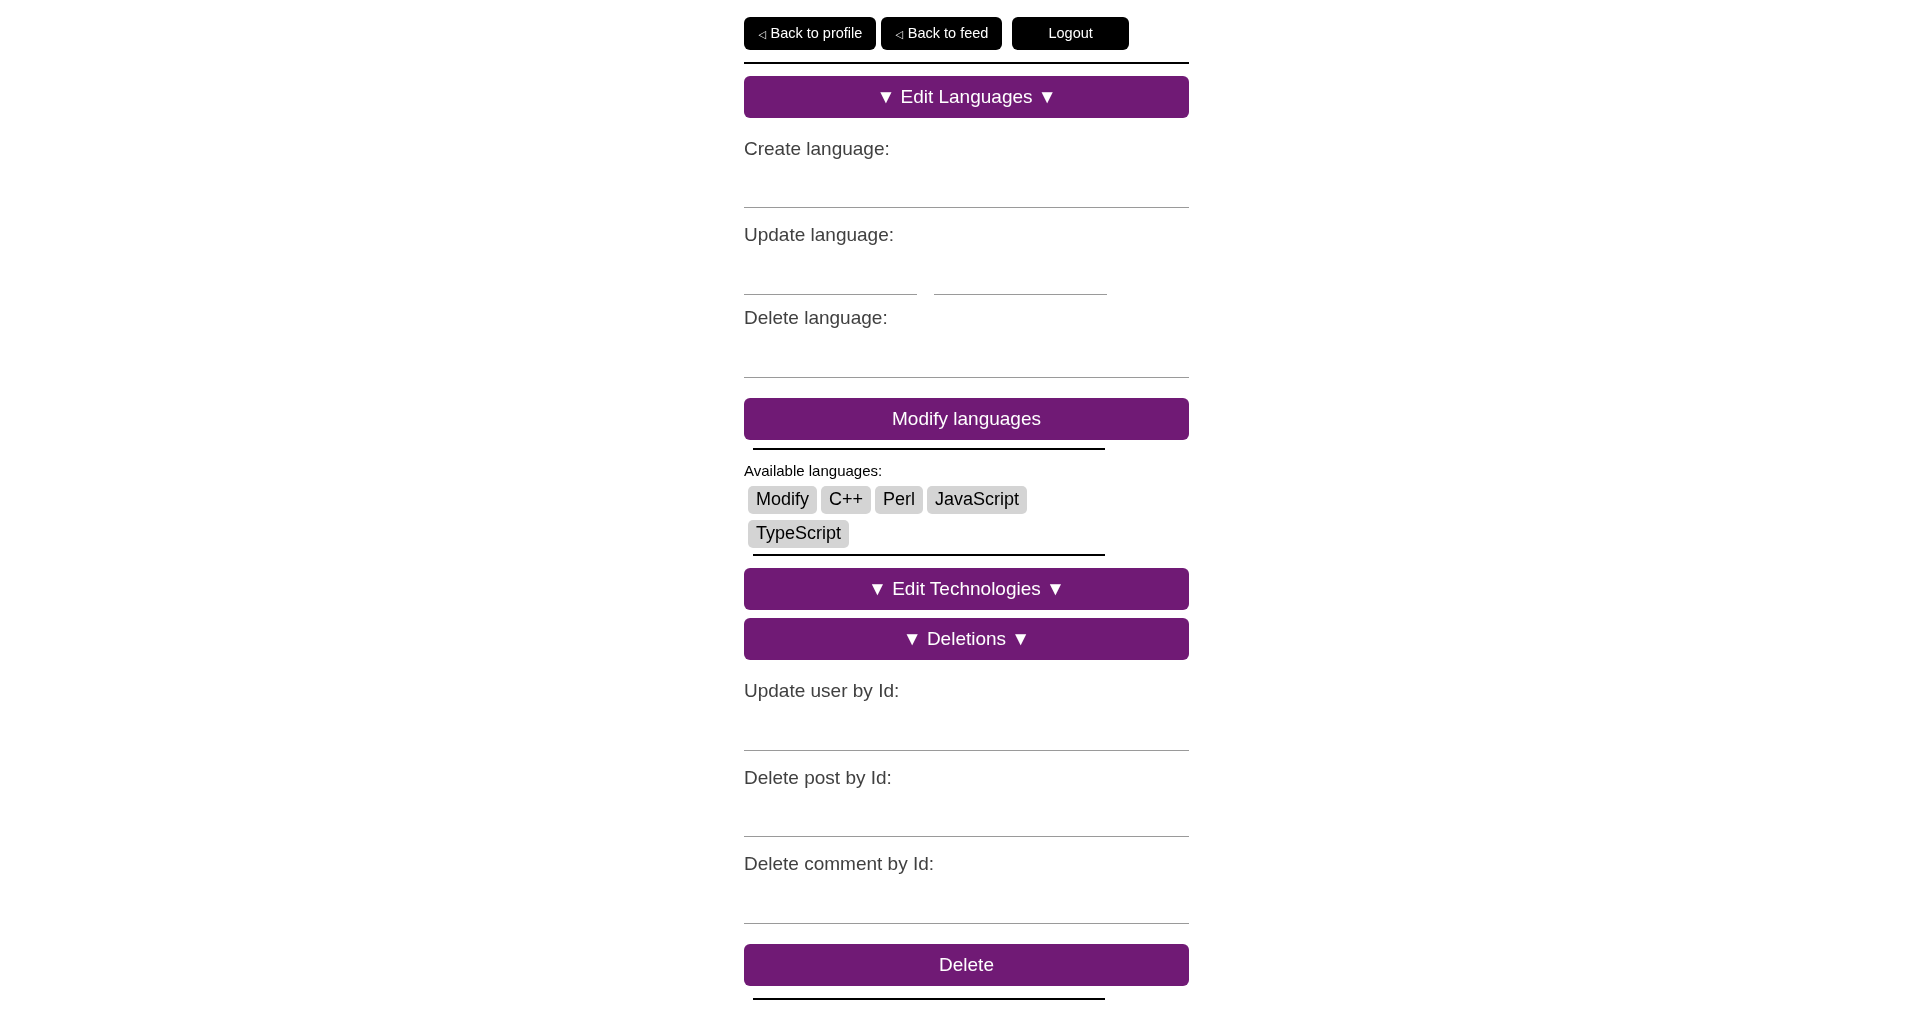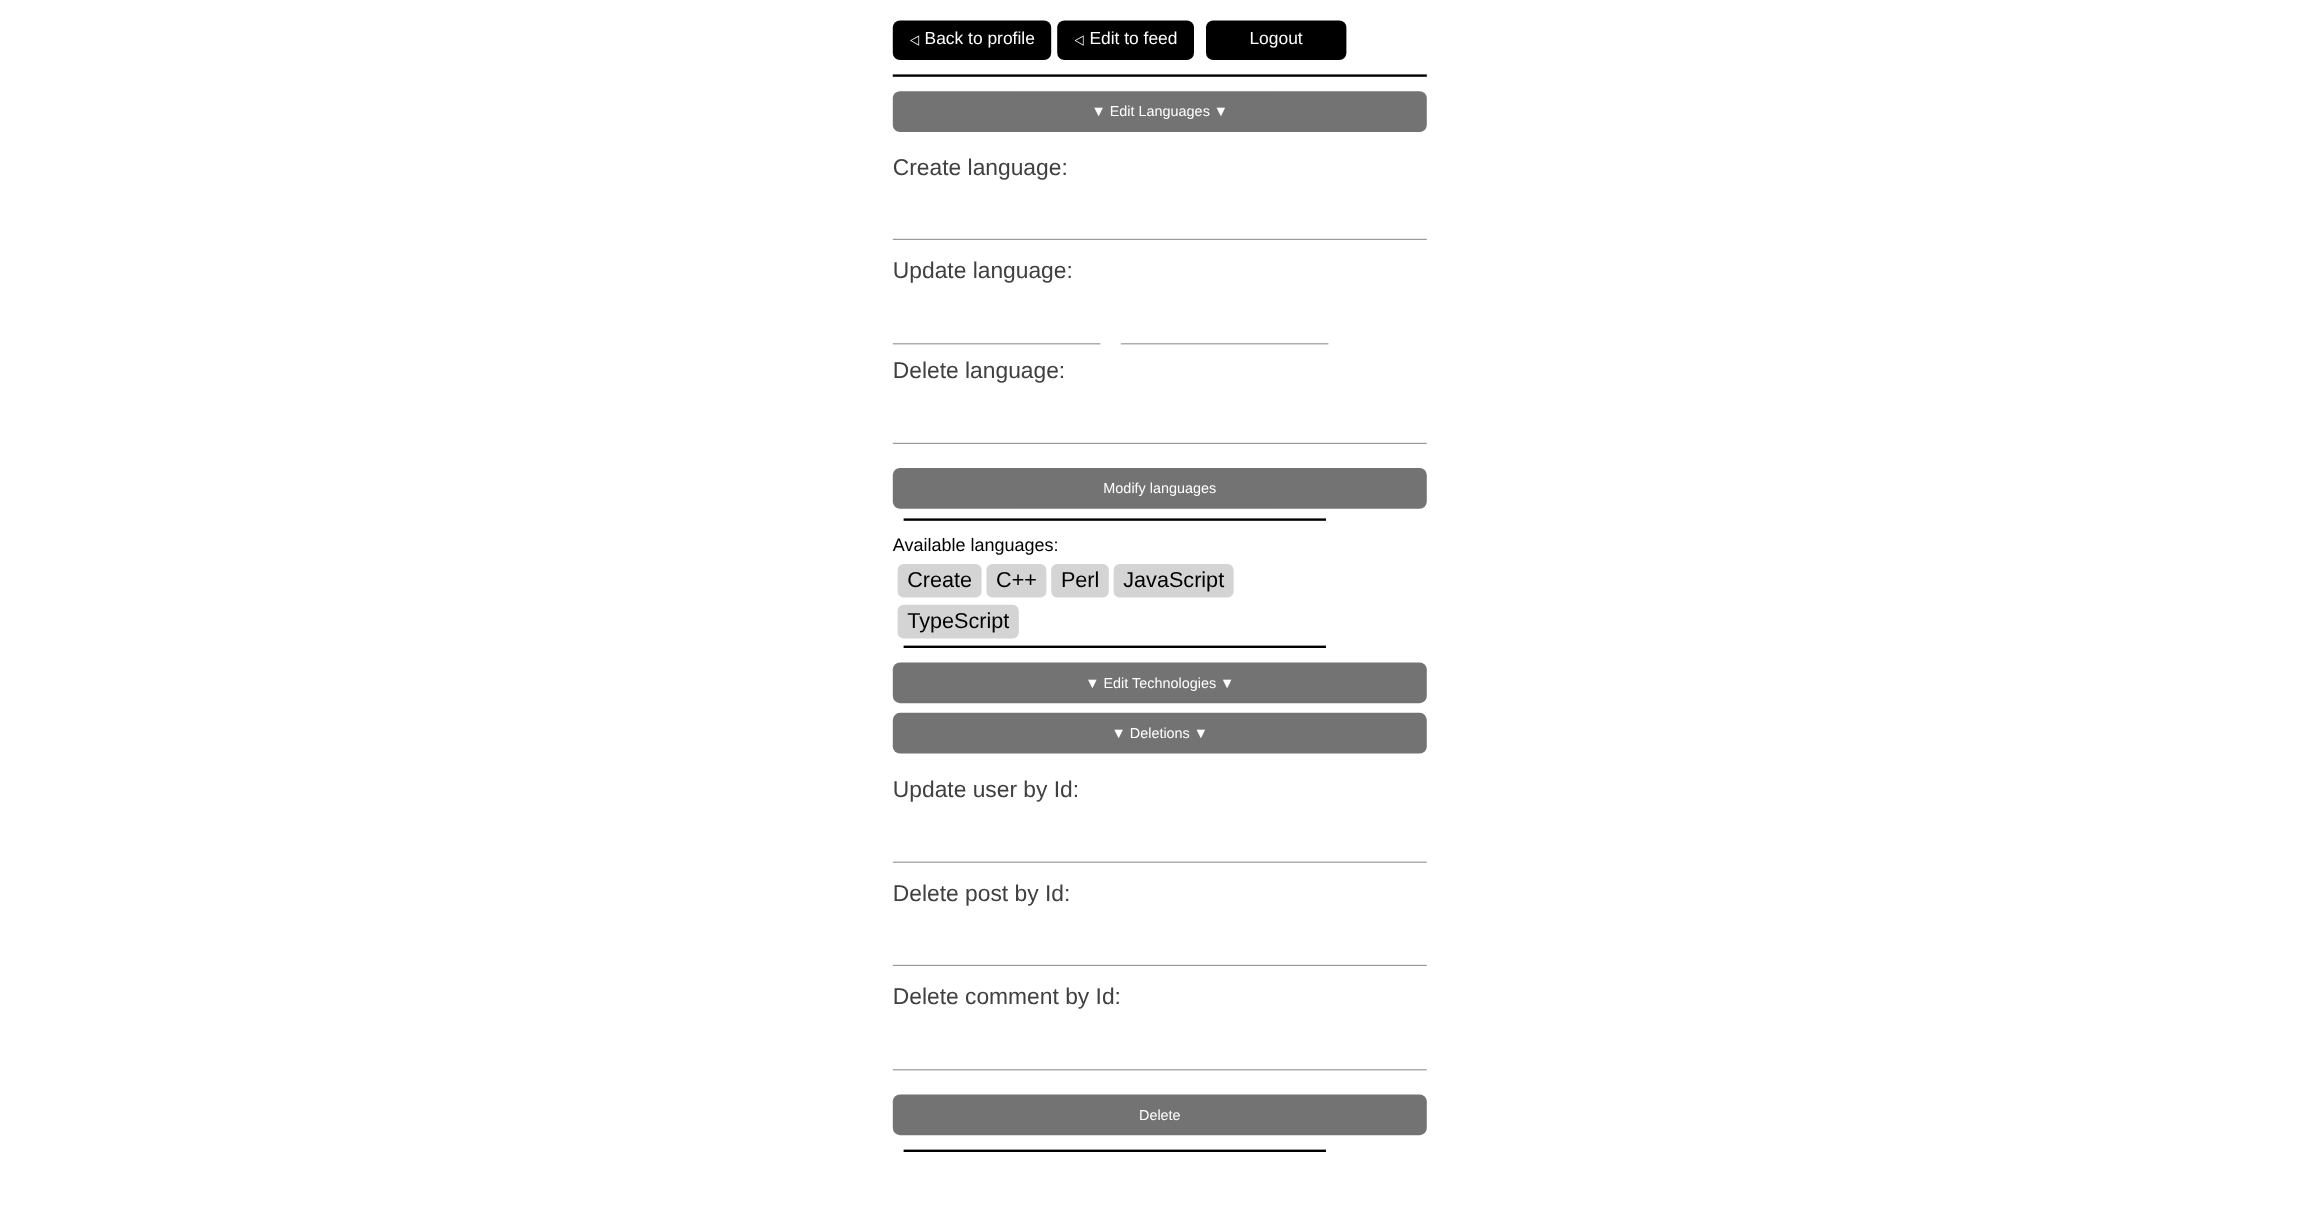--- a/index.html
+++ b/index.html
@@ -49,26 +49,26 @@
     transform: scaleX(0.9);
   }
   .btn-logout {
     padding-left: 36px;
     padding-right: 36px;
     margin-left: 5px;
   }
   .wide-btn {
     display: block;
     width: 445px;
-    background: #737373;
+    background: #701a75;
     color: #ffffff;
     border: none;
     border-radius: 6px;
     font-family: "Liberation Sans", sans-serif;
-    font-size: 12px;
+    font-size: 19px;
     padding: 10px 0;
     text-align: center;
     cursor: pointer;
   }
   .sep {
     width: 445px;
     height: 0;
     border-top: 2px solid #000000;
     margin: 0;
   }
@@ -129,21 +129,21 @@
   .spacer-26 { height: 26px; }
 </style>
 </head>
 <body>
 
 <div id="root">
   <div class="col">
 
     <div class="navrow">
       <button class="btn"><span class="tri">◁</span><span>Back to profile</span></button>
-      <button class="btn"><span class="tri">◁</span><span>Edit to feed</span></button>
+      <button class="btn"><span class="tri">◁</span><span>Back to feed</span></button>
       <button class="btn btn-logout"><span>Logout</span></button>
     </div>
 
     <div class="spacer-12"></div>
     <div class="sep"></div>
     <div class="spacer-12"></div>
 
     <button class="wide-btn"><span>▼ Edit Languages ▼</span></button>
 
     <div class="spacer-20"></div>
@@ -167,21 +167,21 @@
     <div class="spacer-20"></div>
     <button class="wide-btn"><span>Modify languages</span></button>
 
     <div class="spacer-8"></div>
     <div class="sep-inset"></div>
     <div class="spacer-12"></div>
 
     <div class="label label-sm">Available languages:</div>
 
     <div class="taglist">
-      <span class="tag">Create</span><span class="tag">C++</span><span class="tag">Perl</span><span class="tag">JavaScript</span><span class="tag">TypeScript</span>
+      <span class="tag">Modify</span><span class="tag">C++</span><span class="tag">Perl</span><span class="tag">JavaScript</span><span class="tag">TypeScript</span>
     </div>
 
     <div class="sep-inset"></div>
     <div class="spacer-12"></div>
 
     <button class="wide-btn"><span>▼ Edit Technologies ▼</span></button>
 
     <div class="spacer-8"></div>
 
     <button class="wide-btn"><span>▼ Deletions ▼</span></button>

